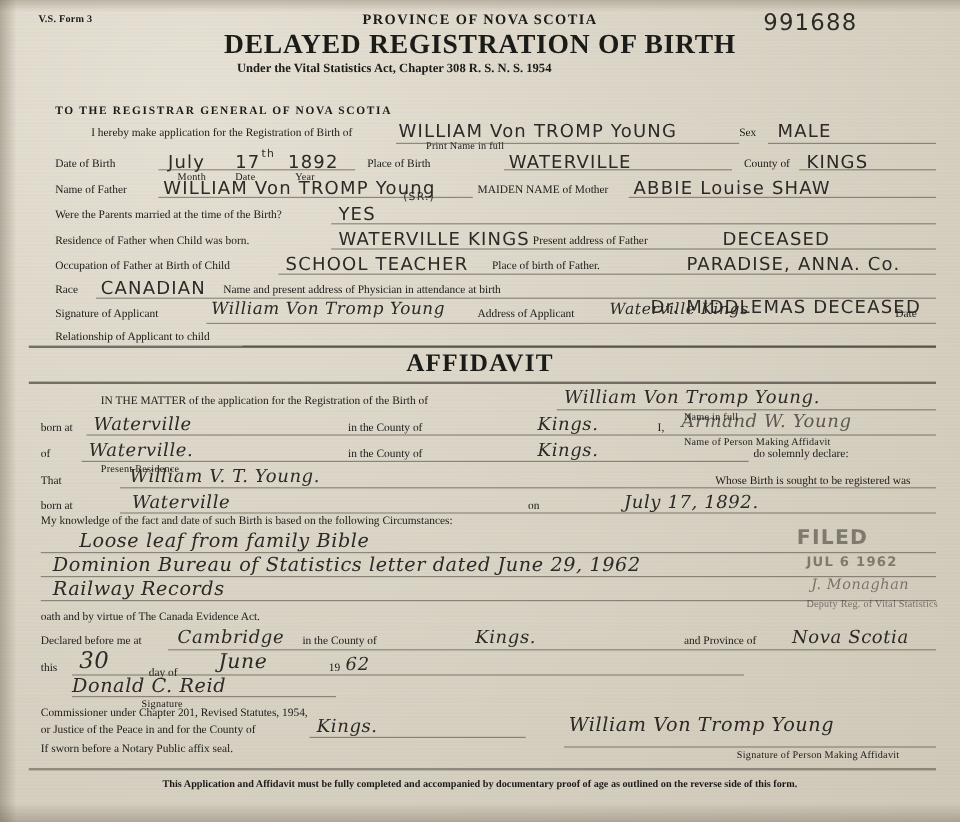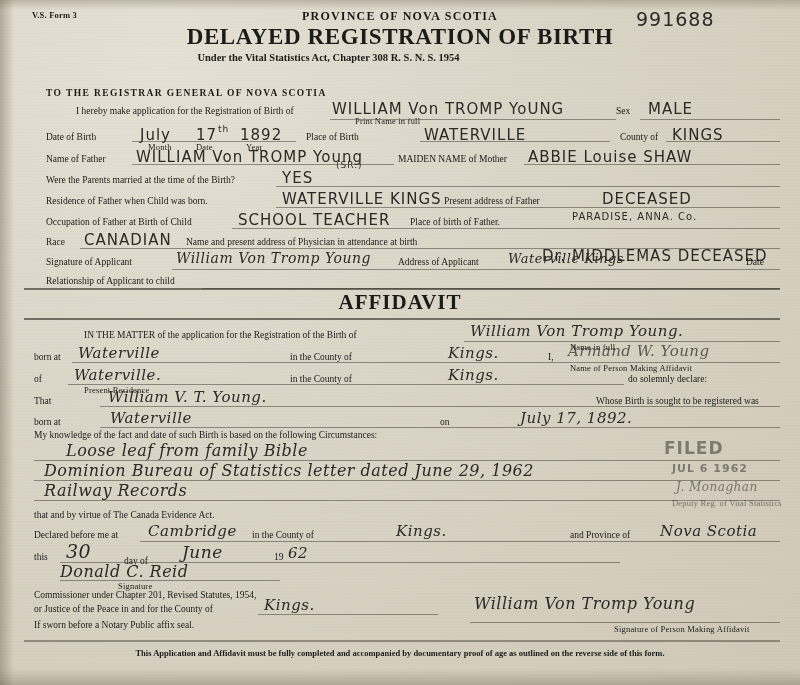--- a/index.html
+++ b/index.html
@@ -154,21 +154,21 @@
 
   <div class="p sm" style="left:46px;top:196px;">Residence of Father when Child was born.</div>
   <div class="hb" style="left:282px;top:190px;font-size:15px;">WATERVILLE KINGS</div>
   <div class="p sm" style="left:444px;top:196px;">Present address of Father</div>
   <div class="hb" style="left:602px;top:190px;font-size:15px;">DECEASED</div>
   <div class="rule" style="left:276px;top:207px;width:504px;"></div>
 
   <div class="p sm" style="left:46px;top:217px;">Occupation of Father at Birth of Child</div>
   <div class="hb" style="left:238px;top:211px;font-size:15px;">SCHOOL TEACHER</div>
   <div class="p sm" style="left:410px;top:217px;">Place of birth of Father.</div>
-  <div class="hb" style="left:572px;top:211px;font-size:10px;">PARADISE, ANNA. Co.</div>
+  <div class="hb" style="left:572px;top:211px;font-size:15px;">PARADISE, ANNA. Co.</div>
   <div class="rule" style="left:232px;top:228px;width:548px;"></div>
 
   <div class="p sm" style="left:46px;top:237px;">Race</div>
   <div class="hb" style="left:84px;top:231px;font-size:15px;">CANADIAN</div>
   <div class="p sm" style="left:186px;top:237px;">Name and present address of Physician in attendance at birth</div>
   <div class="hb" style="left:542px;top:247px;font-size:15px;">Dr. MIDDLEMAS DECEASED</div>
   <div class="rule" style="left:80px;top:248px;width:700px;"></div>
 
   <div class="p sm" style="left:46px;top:257px;">Signature of Applicant</div>
   <div class="h" style="left:176px;top:250px;font-size:14px;">William Von Tromp Young</div>
@@ -224,21 +224,21 @@
   <div class="h" style="left:44px;top:461px;font-size:16px;">Dominion Bureau of Statistics letter dated June 29, 1962</div>
   <div class="rule" style="left:34px;top:480px;width:746px;"></div>
   <div class="h" style="left:44px;top:481px;font-size:16px;">Railway Records</div>
   <div class="rule" style="left:34px;top:500px;width:746px;"></div>
 
   <div class="stamp" style="left:664px;top:438px;font-size:17px;">FILED</div>
   <div class="stamp" style="left:672px;top:462px;font-size:11px;">JUL 6 1962</div>
   <div class="h fainter" style="left:676px;top:480px;font-size:12px;">J. Monaghan</div>
   <div class="p tiny fainter" style="left:636px;top:498px;margin-left:36px;">Deputy Reg. of Vital Statistics</div>
 
-  <div class="p sm" style="left:34px;top:510px;">that and by virtue of The Canada Evidence Act.</div>
+  <div class="p sm" style="left:34px;top:510px;">oath and by virtue of The Canada Evidence Act.</div>
 
   <div class="p sm" style="left:34px;top:530px;">Declared before me at</div>
   <div class="h" style="left:148px;top:522px;font-size:15px;">Cambridge</div>
   <div class="p sm" style="left:252px;top:530px;">in the County of</div>
   <div class="h" style="left:396px;top:522px;font-size:15px;">Kings.</div>
   <div class="p sm" style="left:570px;top:530px;">and Province of</div>
   <div class="h" style="left:660px;top:522px;font-size:15px;">Nova Scotia</div>
   <div class="rule" style="left:140px;top:541px;width:640px;"></div>
 
   <div class="p sm" style="left:34px;top:552px;">this</div>

